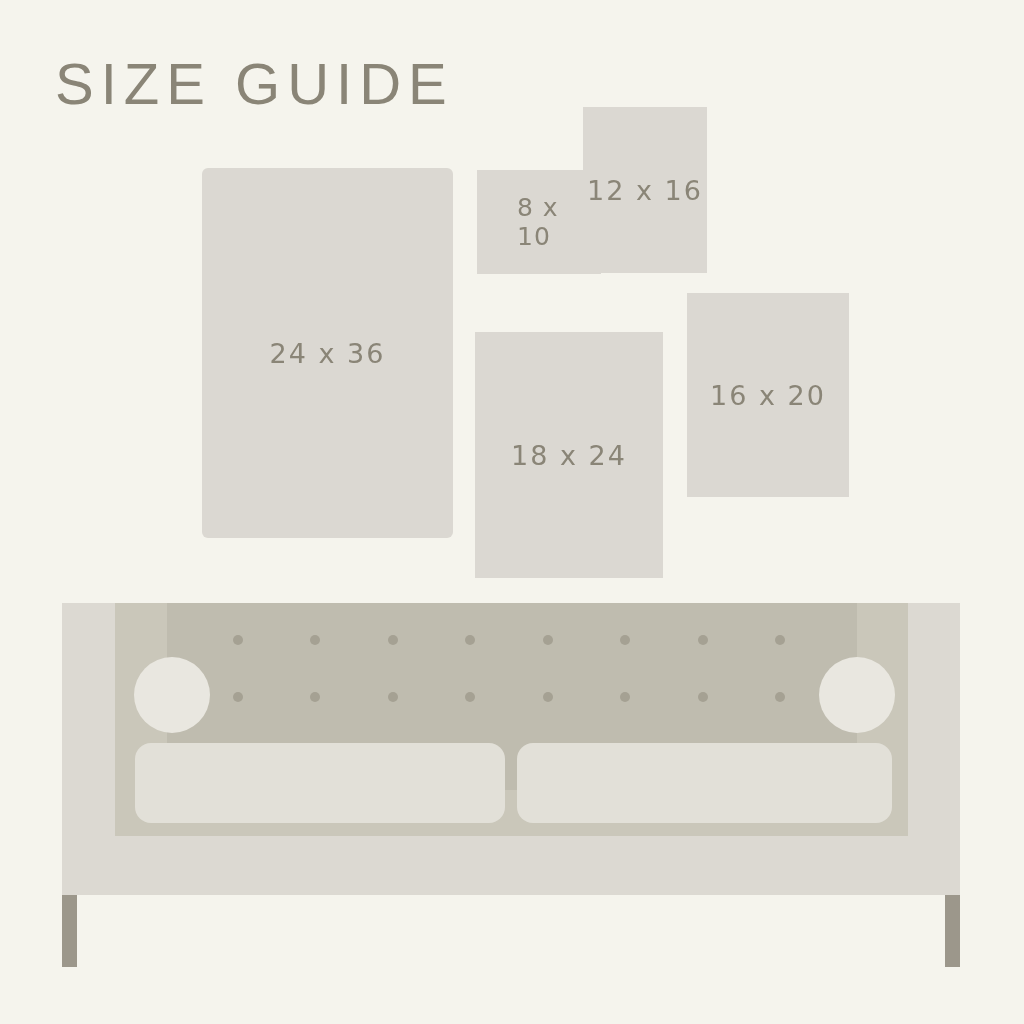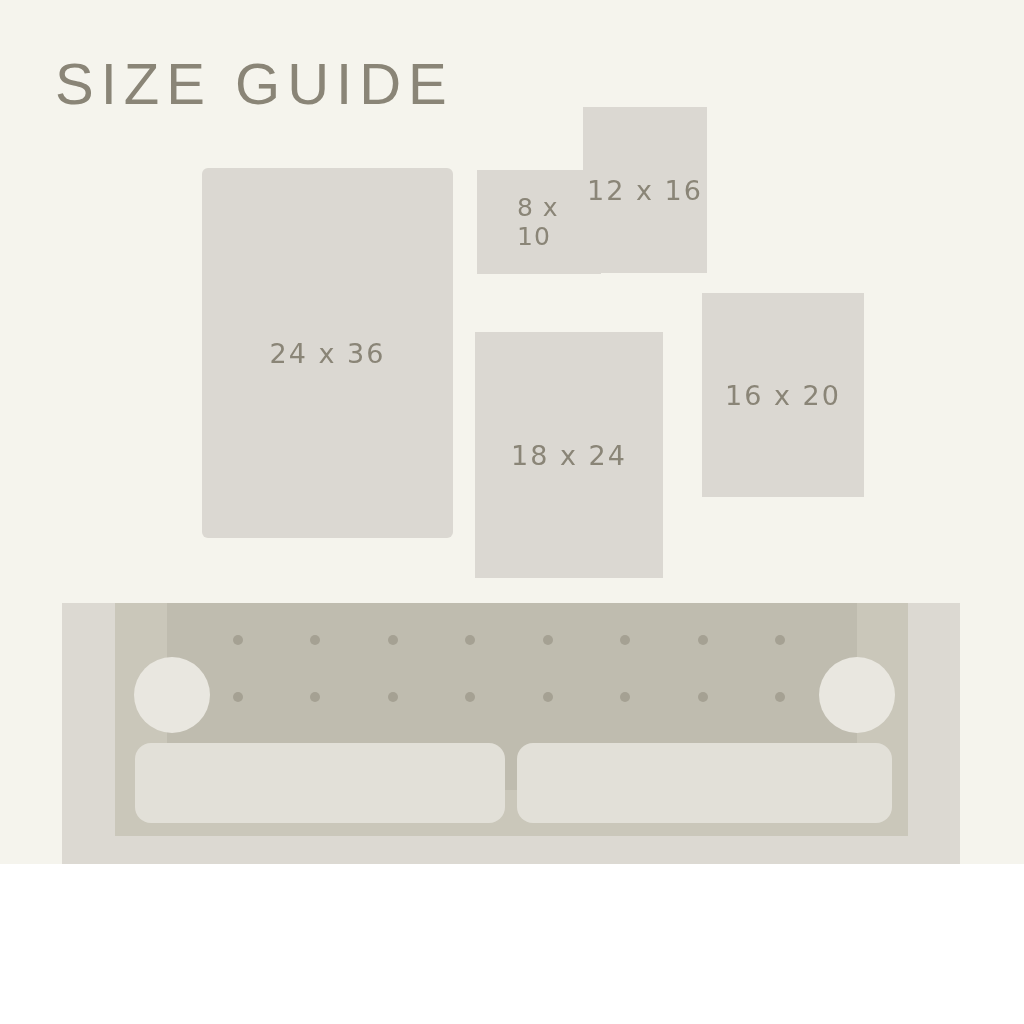--- a/index.html
+++ b/index.html
@@ -3,21 +3,21 @@
 <meta charset="utf-8">
 <style>
   :root{
     --bg:#f5f4ed; --swatch:#dbd8d2; --text:#8a8577;
     --sofa-body:#dcd9d2; --sofa-panel:#cac7ba; --sofa-tufted:#bfbcaf;
     --sofa-button:#a5a193; --sofa-bolster:#e9e7e0; --sofa-cushion:#e2e0d8;
     --sofa-leg:#9c978b;
   }
   html,body{margin:0;padding:0;}
   .canvas{
-    position:relative; width:1024px; height:864px;
+    position:relative; width:1024px; height:1024px;
     background:var(--bg); overflow:hidden;
     font-family:"DejaVu Sans","Liberation Sans",sans-serif;
   }
   .title{
     position:absolute; left:55px; top:50px; margin:0;
     font-family:"Liberation Sans",sans-serif;
     font-size:58px; font-weight:300; letter-spacing:7px;
     color:var(--text);
   }
   .frame{
@@ -25,21 +25,21 @@
     display:flex; align-items:center; justify-content:center;
   }
   .frame .size-label{
     color:var(--text); font-size:27px; letter-spacing:2px; font-weight:500;
   }
   .frame-24x36{left:202px; top:168px; width:251px; height:370px;border-radius:6px;}
   .frame-8x10 {left:477px; top:170px; width:84px;  height:104px;padding-left:40px;}
   .frame-8x10 .size-label{font-size:25px; letter-spacing:1px;}
   .frame-12x16{left:583px; top:107px; width:124px; height:166px;text-align:center;}
   .frame-18x24{left:475px; top:300px; width:188px; height:246px;margin-top:32px;}
-  .frame-16x20{left:702px; top:293px; width:162px; height:204px;}
+  .frame-16x20{left:687px; top:293px; width:162px; height:204px;}
 
   .sofa{position:absolute; left:0; top:0; width:1024px; height:1024px;}
   .sofa-body{position:absolute; left:62px; top:603px; width:898px; height:292px; background:var(--sofa-body);}
   .sofa-back-panel{position:absolute; left:115px; top:603px; width:793px; height:233px; background:var(--sofa-panel);}
   .sofa-tufted-back{position:absolute; left:167px; top:603px; width:690px; height:187px; background:var(--sofa-tufted);}
   .button-row{
     position:absolute; left:66px; width:552px; height:10px;
     display:flex; justify-content:space-between;
   }
   .button-row.row-1{top:32px;}

